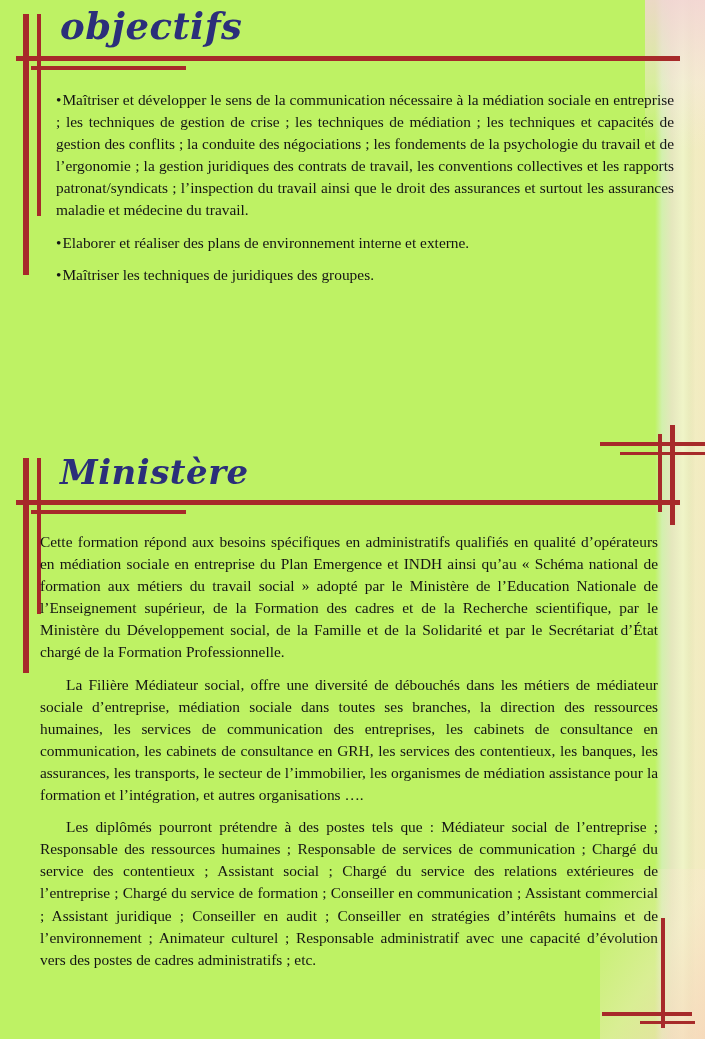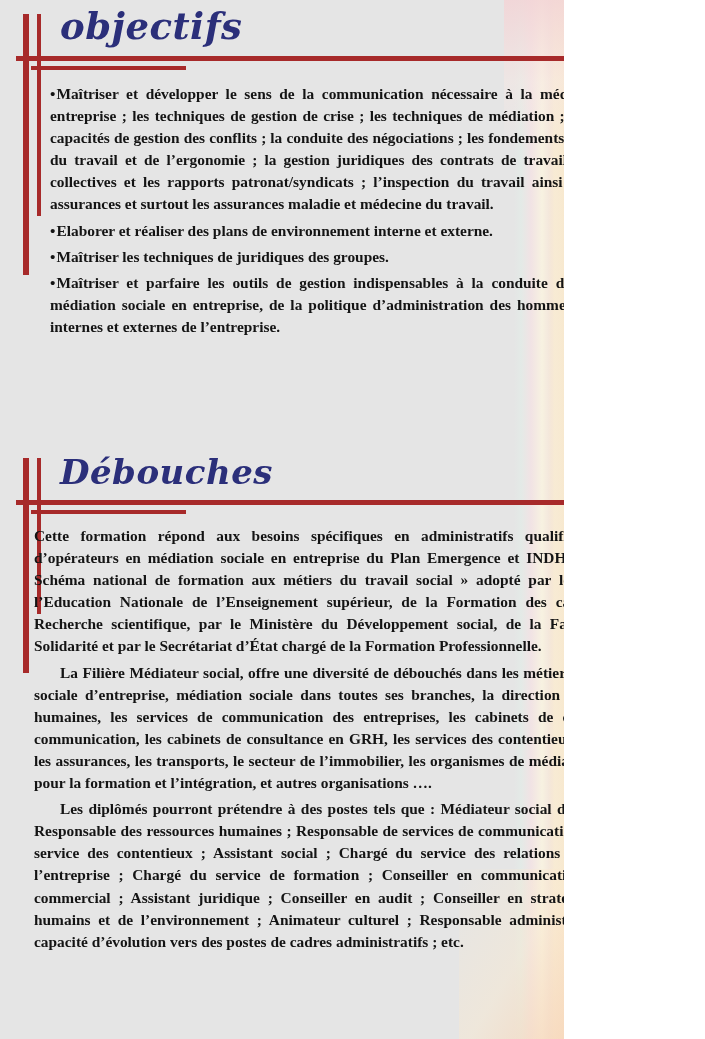--- a/index.html
+++ b/index.html
@@ -11,23 +11,23 @@
     height: 1039px;
     background: #ffffff;
     font-family: "Liberation Serif", "DejaVu Serif", serif;
     overflow: hidden;
     position: relative;
   }
 
   
   #page {
     position: relative;
-    width: 564px;
+    width: 705px;
     height: 1039px;
-    background: #e5e5e5;
+    background: #bef264;
     overflow: hidden;
   }
 
   
   .edge-strip {
     position: absolute;
     top: 0;
     bottom: 0;
     pointer-events: none;
   }
@@ -101,22 +101,21 @@
   
   .body-block {
     position: absolute;
     color: #141414;
     font-size: 15.4px;
     line-height: 22.1px;
     text-align: justify;
     text-justify: inter-word;
   }
   .body-block p {
-    margin: 4px;
-    font-weight: bold;
+    margin: 10px;
   }
   .p-indent {
     text-indent: 26px;
   }
   .bullet-line::before {
     content: "\2022";
     margin-right: 1px;
   }
 </style>
 </head>
@@ -136,38 +135,37 @@
     <div class="rule-h" style="left:16px; top:56px; width:664px; height:5px;"></div>
     <div class="rule-h" style="left:31px; top:66px; width:155px; height:4px;"></div>
 
     <div class="head-word" style="left:60px; top:4px; font-size:37px;">objectifs</div>
   </div>
 
   <div class="body-block" style="left:46px; top:79px; width:638px;">
     <p class="bullet-line">Maîtriser et  développer le sens de la communication nécessaire à la médiation sociale en entreprise ;  les techniques de gestion de crise ; les techniques de médiation ; les techniques et capacités de gestion des conflits ; la conduite des négociations ; les fondements de la psychologie du travail et de l’ergonomie ; la gestion juridiques des contrats de travail, les conventions collectives et les rapports patronat/syndicats ; l’inspection du travail ainsi que le droit des assurances et surtout les assurances maladie et médecine du travail.</p>
     <p class="bullet-line">Elaborer et réaliser des plans de environnement interne et externe.</p>
     <p class="bullet-line">Maîtriser  les techniques de juridiques des groupes.</p>
-    <p class="bullet-line">Maîtriser et parfaire les outils de gestion indispensables à la conduite de la politique de médiation sociale en entreprise, de la politique d’administration des hommes et des relations internes et externes de l’entreprise.</p>
   </div>
 
   <div>
     <div class="rule-v" style="left:670px; top:425px; width:5px; height:100px;"></div>
     <div class="rule-v" style="left:658px; top:434px; width:4px; height:78px;"></div>
     <div class="rule-h" style="left:600px; top:442px; width:105px; height:4px;"></div>
     <div class="rule-h" style="left:620px; top:452px; width:85px; height:3px;"></div>
   </div>
 
   <div class="section-head">
 
     <div class="rule-v" style="left:23px; top:458px; width:6px; height:215px;"></div>
     <div class="rule-v" style="left:37px; top:458px; width:4px; height:156px;"></div>
     <div class="rule-h" style="left:16px; top:500px; width:664px; height:5px;"></div>
     <div class="rule-h" style="left:31px; top:510px; width:155px; height:4px;"></div>
 
-    <div class="head-word" style="left:60px; top:452px; font-size:34px;">Débouches</div>
+    <div class="head-word" style="left:60px; top:452px; font-size:34px;">Ministère</div>
   </div>
 
   <div class="body-block" style="left:30px; top:521px; width:638px;">
     <p>Cette formation répond aux besoins spécifiques en administratifs qualifiés    en qualité d’opérateurs en médiation sociale en entreprise du Plan Emergence et INDH ainsi qu’au « Schéma national de formation aux métiers du travail social » adopté par le  Ministère de l’Education Nationale de l’Enseignement supérieur, de la Formation des cadres et de la Recherche scientifique, par le Ministère du Développement social, de la Famille et de la Solidarité et par le Secrétariat d’État chargé de la Formation Professionnelle.</p>
     <p class="p-indent">La Filière Médiateur social, offre une diversité de débouchés dans les métiers de médiateur sociale d’entreprise, médiation sociale dans toutes ses branches, la direction des ressources humaines, les services de communication des entreprises, les cabinets de consultance en communication, les cabinets de consultance en GRH, les services des contentieux, les banques, les assurances, les transports, le secteur de l’immobilier, les organismes de médiation assistance pour la formation et l’intégration,  et autres  organisations ….</p>
     <p class="p-indent">Les diplômés pourront prétendre à des postes tels que : Médiateur social de l’entreprise ; Responsable des ressources humaines ; Responsable de services de communication ; Chargé du service des contentieux ; Assistant social ; Chargé du service des relations extérieures de l’entreprise ; Chargé du service de formation ; Conseiller en communication ; Assistant commercial ; Assistant juridique ; Conseiller en audit ; Conseiller en stratégies d’intérêts humains et de l’environnement ; Animateur culturel ; Responsable administratif avec une capacité d’évolution vers des postes de cadres administratifs ; etc.</p>
   </div>
 
   <div>
     <div class="rule-v" style="left:661px; top:918px; width:4px; height:110px;"></div>

